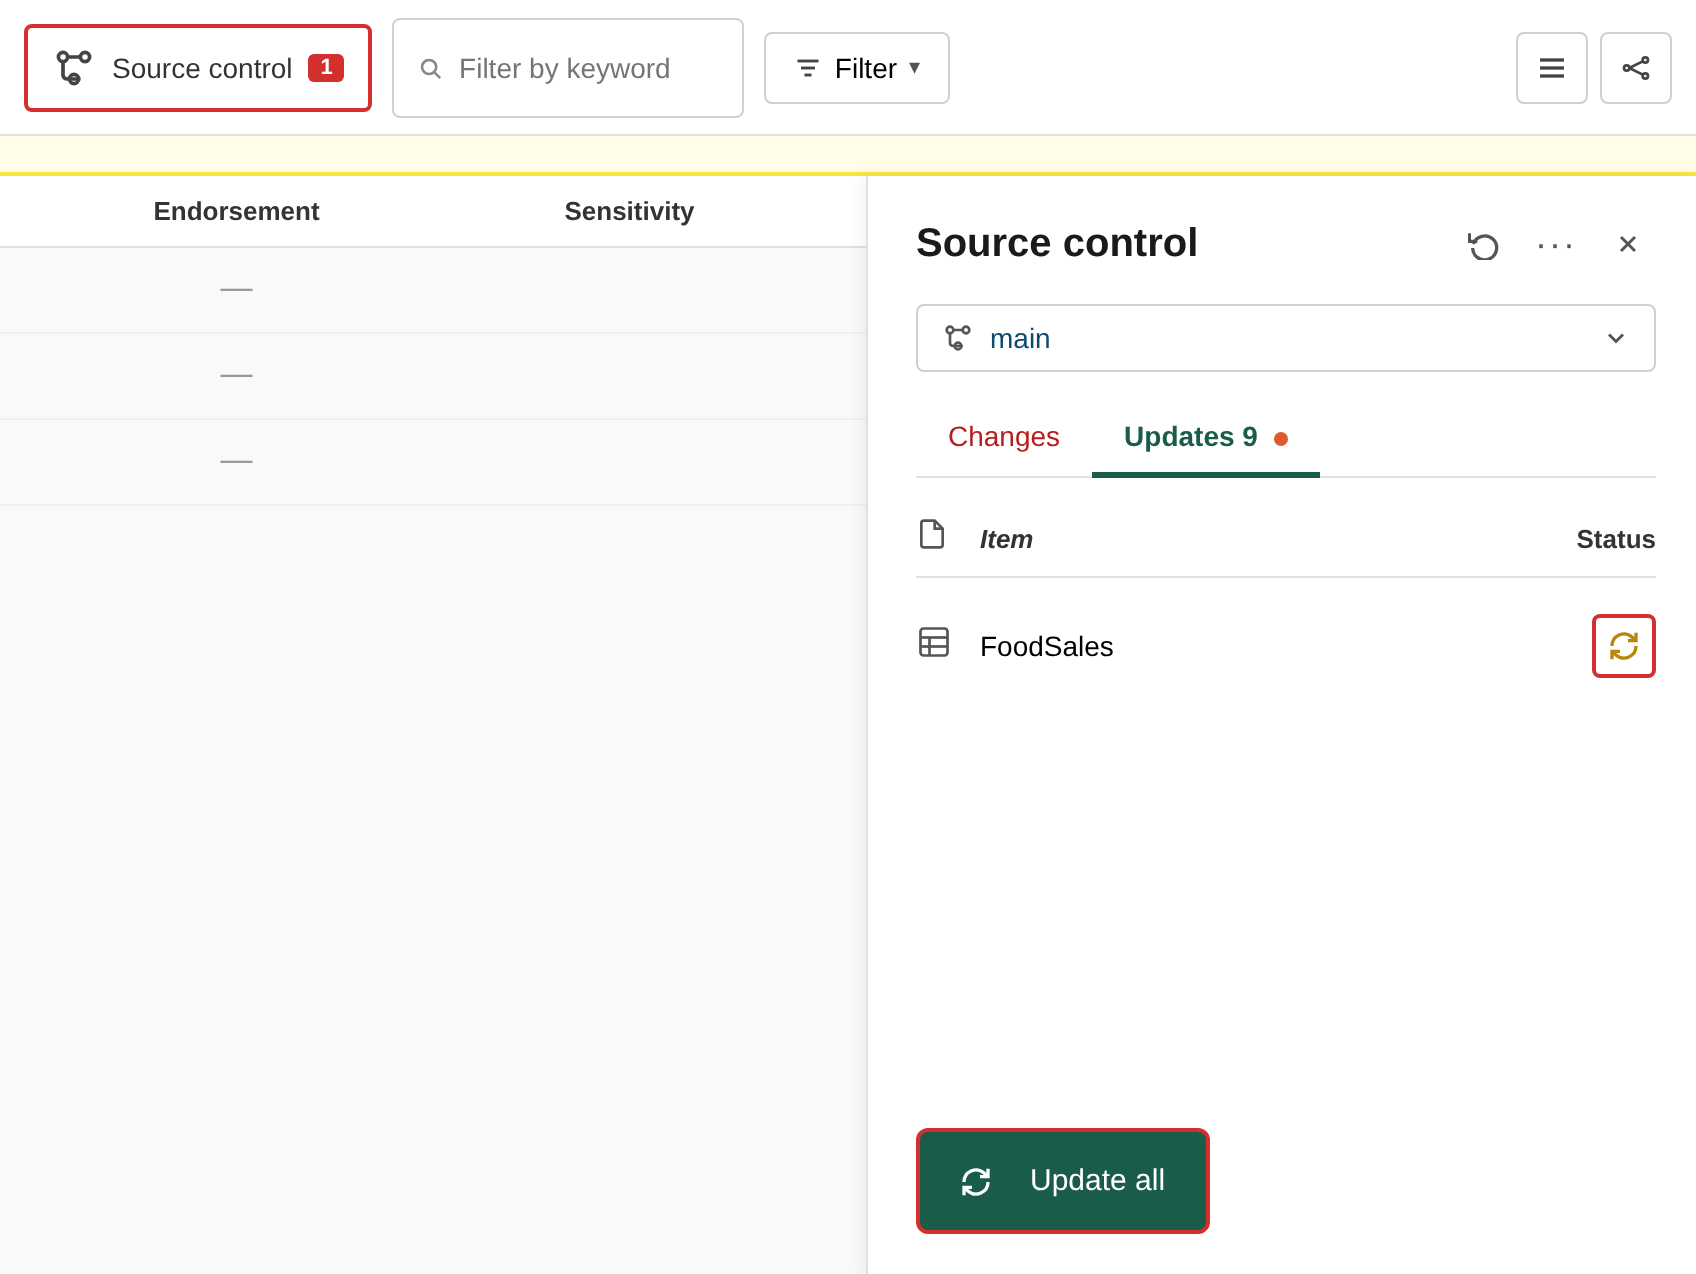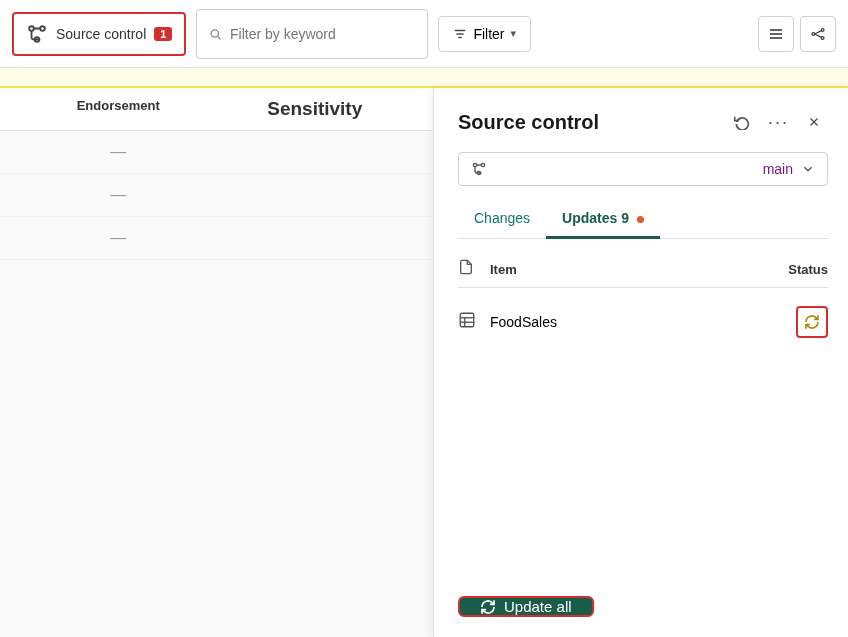--- a/index.html
+++ b/index.html
@@ -45,21 +45,21 @@
     }
     .search-box {
       display: flex;
       align-items: center;
       border: 1px solid #d0d0d0;
       border-radius: 4px;
       padding: 24px 12px;
       gap: 8px;
       background: #fff;
       height: 36px;
-      width: 232px;
+      width: 176px;
     }
     .search-box input {
       border: none;
       outline: none;
       font-size: 14px;
       color: #888;
       width: 100%;
       background: transparent;
     }
     .filter-btn {
@@ -118,21 +118,21 @@
     .col-endorsement {
       flex: 1;
       text-align: center;
       font-size: 13px;
       font-weight: 700;
       color: #333;
     }
     .col-sensitivity {
       flex: 1;
       text-align: center;
-      font-size: 19px;
+      font-size: 13px;
       font-weight: 600;
       color: #333;
     }
     .table-row {
       display: flex;
       padding: 12px 20px;
       border-bottom: 1px solid #f0f0f0;
       align-items: center;
     }
     .dash {
@@ -190,36 +190,35 @@
       border-radius: 4px;
       padding: 8px 12px;
       cursor: pointer;
       margin-bottom: 16px;
       background: #fff;
       gap: 8px;
     }
     .branch-dropdown .branch-label {
       flex: 1;
       font-size: 14px;
-      color: #701a75;
-      text-align: right;
+      color: #0c4a6e;
     }
 
     
     .tabs {
       display: flex;
       gap: 0;
       margin-bottom: 20px;
       border-bottom: 1px solid #e0e0e0;
     }
     .tab {
       padding: 8px 16px 10px;
       font-size: 14px;
       cursor: pointer;
-      color: #0f766e;
+      color: #b91c1c;
       border-bottom: 3px solid transparent;
       margin-bottom: -1px;
     }
     .tab.active {
       color: #1a5c4a;
       border-bottom: 3px solid #1a5c4a;
       font-weight: 600;
     }
     .tab-dot {
       display: inline-block;
@@ -233,21 +232,21 @@
 
     
     .item-table-header {
       display: flex;
       align-items: center;
       padding: 0 0 8px 0;
       border-bottom: 1px solid #e0e0e0;
       margin-bottom: 8px;
     }
     .item-col-icon { width: 32px; }
-    .item-col-name { flex: 1; font-size: 13px; font-weight: 600; color: #333; }
+    .item-col-name { flex: 1; font-size: 13px; font-weight: 600; color: #333; font-style: italic; }
     .item-col-status { font-size: 13px; font-weight: 700; color: #333; width: 70px; text-align: right; }
 
     .item-row {
       display: flex;
       align-items: center;
       padding: 10px 0;
     }
     .item-row-icon { width: 32px; color: #666; font-size: 16px; }
     .item-row-name { flex: 1; font-size: 14px; color: #000000; }
     .item-status-icon {
@@ -260,26 +259,26 @@
       justify-content: center;
       color: #b8860b;
       font-size: 16px;
       background: #fff;
     }
 
     
     .update-all-btn {
       display: flex;
       align-items: center;
-      gap: 8px;
+      gap: 19px;
       background: #1a5c4a;
       color: #fff;
       border: 2px solid #d32f2f;
       border-radius: 6px;
-      padding: 0 20px;
+      padding: 16px 20px;
       font-size: 15px;
       font-weight: 500;
       cursor: pointer;
       margin-top: 24px;
       align-self: flex-start;
     }
 
     .spacer { flex: 1; }
   </style>
 </head>

